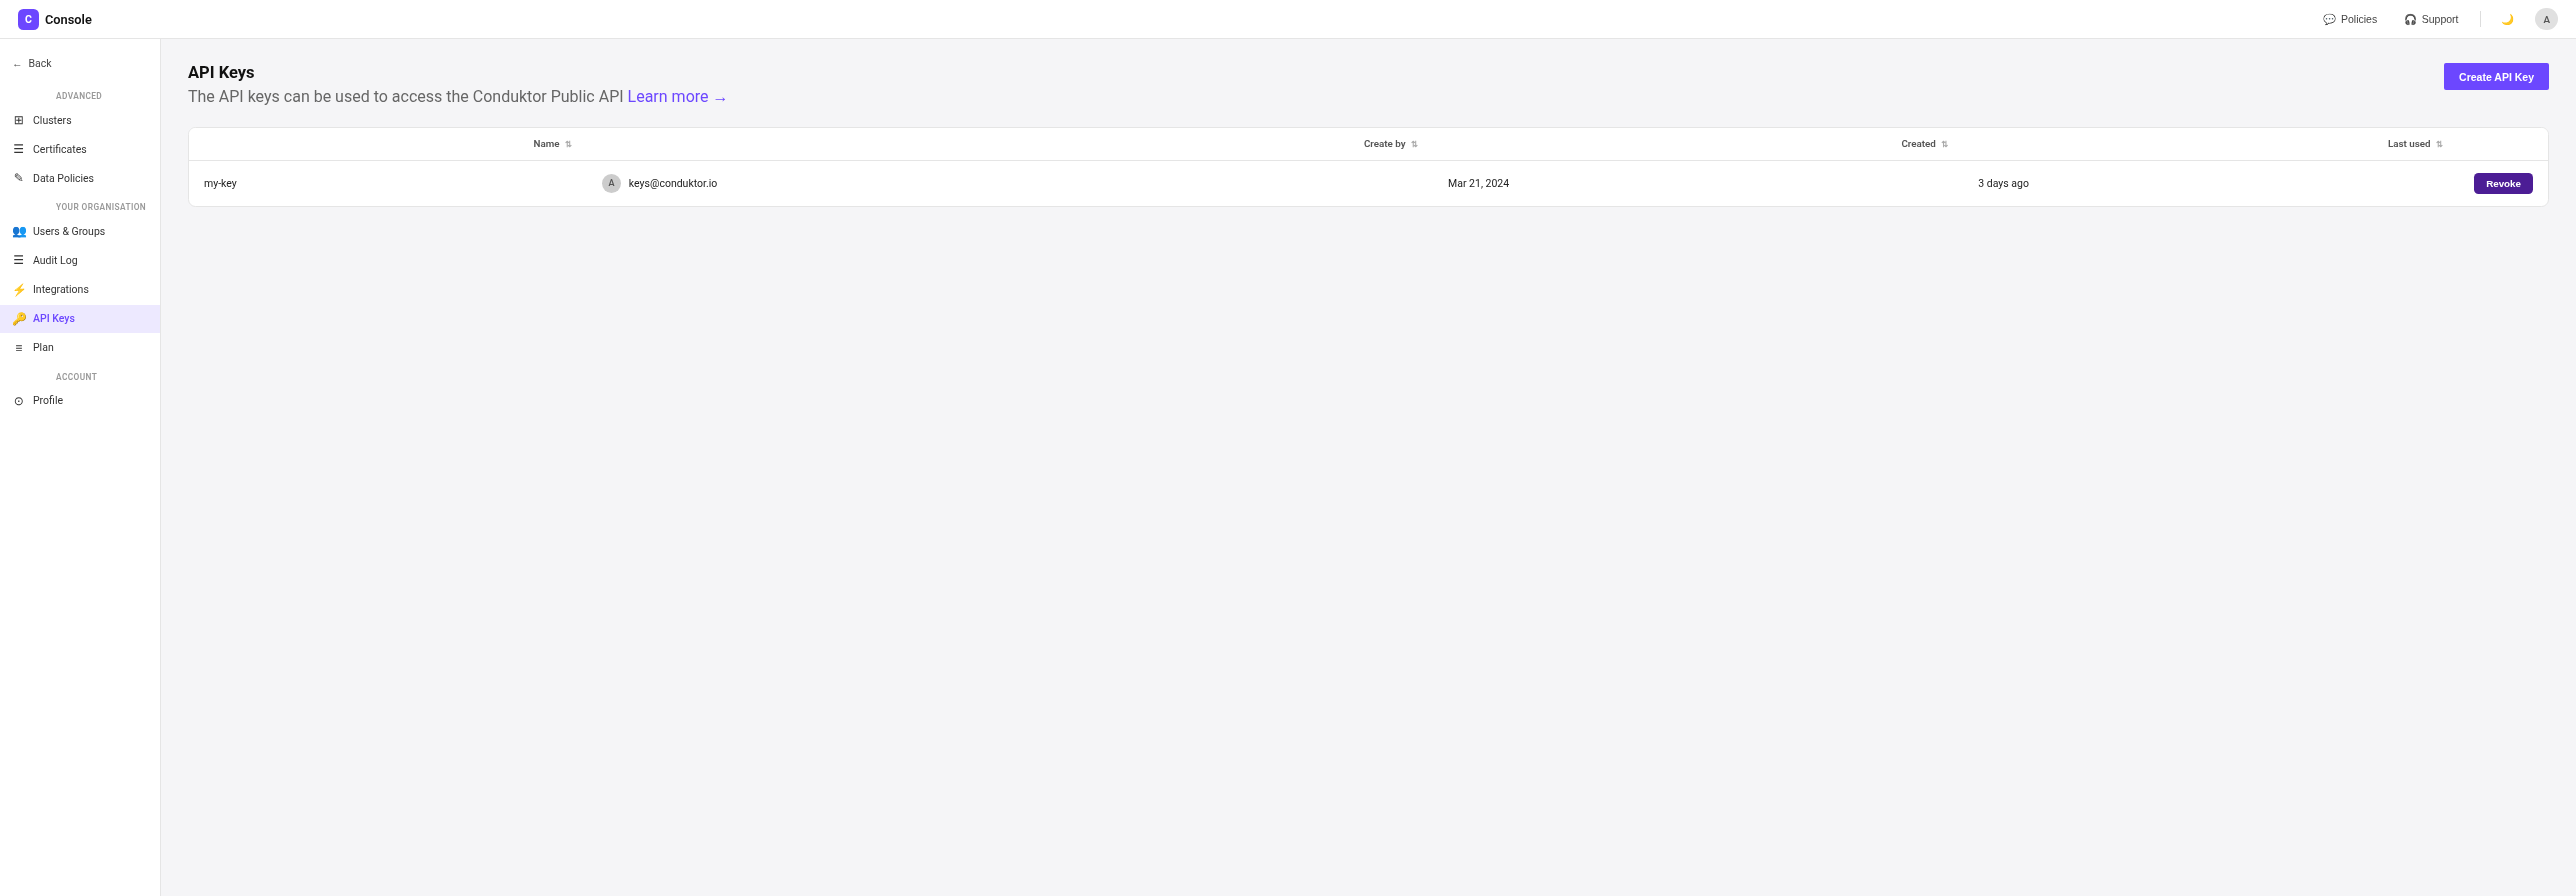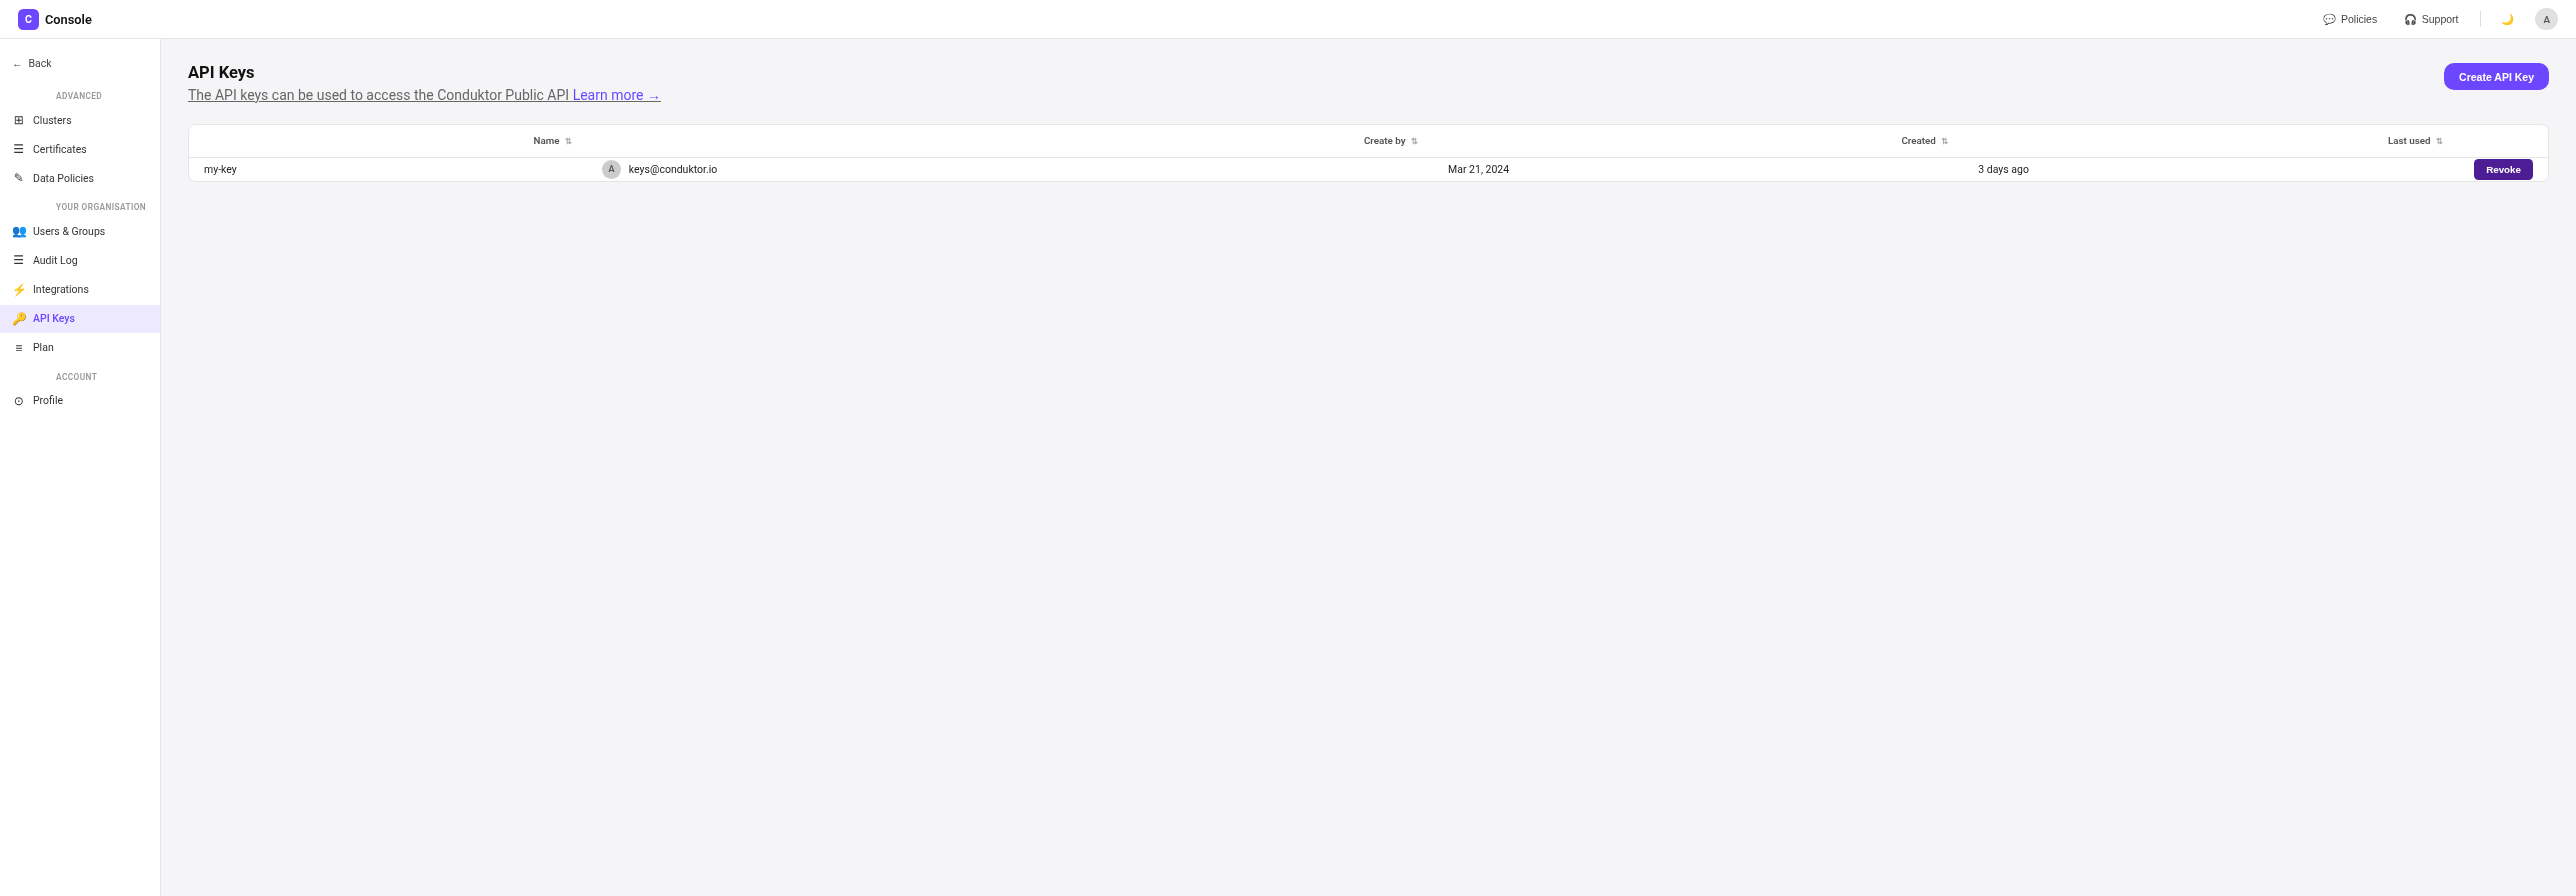--- a/index.html
+++ b/index.html
@@ -152,33 +152,32 @@
       justify-content: space-between;
       margin-bottom: 21px;
     }
     .page-title {
       font-size: 16.5px;
       font-weight: 700;
       color: #111;
       margin-bottom: 4.5px;
     }
     .page-subtitle {
-      font-size: 14px;
+      font-size: 16px;
       color: #666;
-      text-decoration: underline;
     }
     .page-subtitle a {
       color: #6c47ff;
       text-decoration: none;
     }
     .create-btn {
       background: #6c47ff;
       color: #fff;
       border: none;
-      border-radius: 10px;
+      border-radius: 2px;
       padding: 7.5px 15px;
       font-size: 10.5px;
       font-weight: 600;
       cursor: pointer;
       white-space: nowrap;
       flex-shrink: 0;
     }
     
     .table-container {
       background: #fff;
@@ -205,21 +204,21 @@
       display: inline-block;
       margin-left: 3px;
       font-size: 8.3px;
       color: #aaa;
     }
     tbody tr {
       border-bottom: 0.8px solid #f0f0f0;
     }
     tbody tr:last-child { border-bottom: none; }
     tbody td {
-      padding: 1px 15px;
+      padding: 12px 15px;
       font-size: 10.5px;
       color: #222;
     }
     .created-by-cell {
       display: flex;
       align-items: center;
       gap: 7.5px;
     }
     .user-avatar {
       width: 19.5px;

